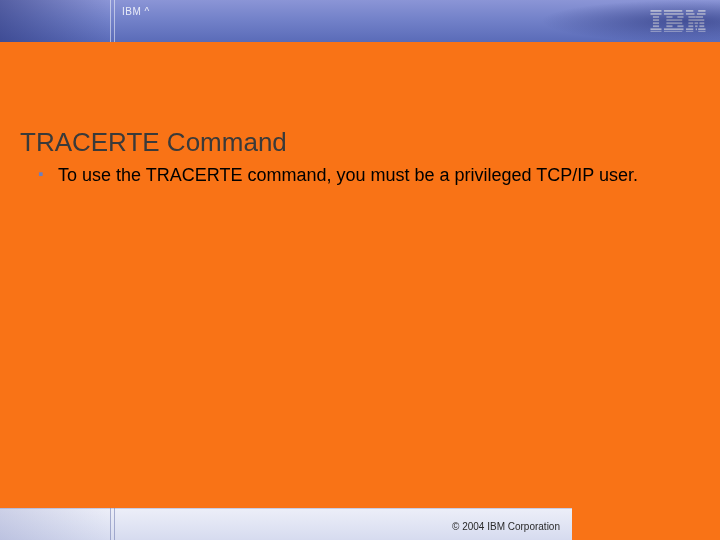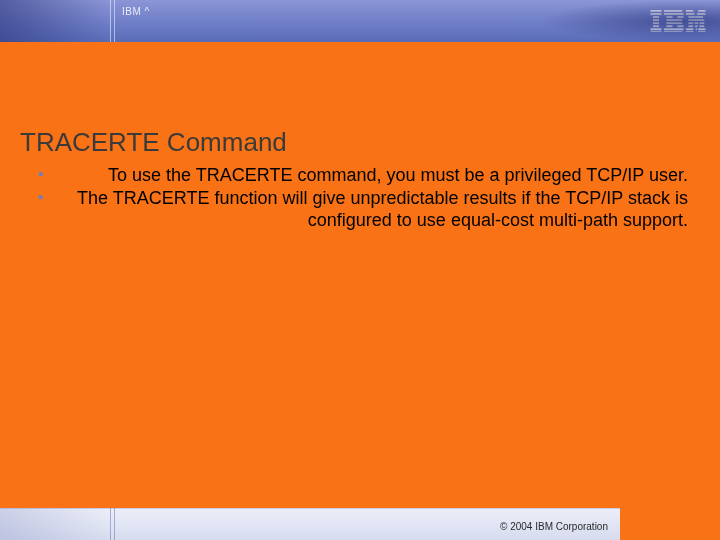--- a/index.html
+++ b/index.html
@@ -11,32 +11,32 @@
   .banner-top::before { content: ""; position: absolute; left: 0; top: 0; width: 120px; height: 42px; background: linear-gradient(to right, rgba(40,50,120,0.55), rgba(40,50,120,0) 90%); }
   .banner-top::after { content: ""; position: absolute; right: 0; top: 0; width: 180px; height: 42px; background: radial-gradient(ellipse at 80% 50%, rgba(30,40,110,0.55), rgba(30,40,110,0) 70%); }
   .vbar1, .vbar2 { position: absolute; top: 0; width: 1px; background: rgba(255,255,255,0.5); }
   .vbar1 { left: 110px; height: 42px; }
   .vbar2 { left: 114px; height: 42px; }
   .banner-label { position: absolute; left: 122px; top: 6px; font-size: 10px; color: #e9ecf8; letter-spacing: 0.5px; }
   .ibm-logo { position: absolute; right: 14px; top: 10px; width: 56px; height: 22px; }
   .ibm-logo .bar { fill: #e8eaf5; }
 
   
-  .banner-bottom { position: absolute; bottom: 0; left: 0; width: 620px; height: 32px; background: linear-gradient(to bottom, #eceef8 0%, #dfe3f3 60%, #d6dbef 100%); border-top: 1px solid #c8cce4; }
+  .banner-bottom { position: absolute; bottom: 0; left: 0; width: 572px; height: 32px; background: linear-gradient(to bottom, #eceef8 0%, #dfe3f3 60%, #d6dbef 100%); border-top: 1px solid #c8cce4; }
   .banner-bottom::before { content: ""; position: absolute; left: 0; bottom: 0; width: 120px; height: 32px; background: linear-gradient(to right, rgba(110,120,180,0.25), rgba(110,120,180,0) 90%); }
   .vbar-b1, .vbar-b2 { position: absolute; bottom: 0; width: 1px; background: rgba(120,130,180,0.6); }
   .vbar-b1 { left: 110px; height: 32px; }
   .vbar-b2 { left: 114px; height: 32px; }
   .copyright { position: absolute; right: 12px; bottom: 8px; font-size: 10px; color: #2a2a2a; }
 
   
   .title { position: absolute; left: 20px; top: 92px; font-size: 26px; color: #3a3a3a; font-weight: 400; line-height: 1.15; margin-top: 36px; }
   .body { position: absolute; left: 38px; top: 164px; width: 650px; font-size: 18px; color: #000; line-height: 1.25; }
   .body ul { list-style: none; }
-  .body li { position: relative; padding-left: 20px; margin-bottom: 0; text-align: right; }
+  .body li { position: relative; padding-left: 20px; margin-bottom: 0; }
   .body li::before { content: "▪"; position: absolute; left: 0; top: 1px; color: #6b7fc2; font-size: 15px; }
 </style>
 </head>
 <body>
 <div class="slide">
 
   <div class="banner-top">
     <span class="vbar1"></span>
     <span class="vbar2"></span>
     <span class="banner-label">IBM ^</span>
@@ -82,21 +82,20 @@
     </svg>
   </div>
 
   <h1 class="title">
     <span>TRACERTE Command</span><br>
   </h1>
 
   <div class="body">
     <ul>
       <li><span>To use the TRACERTE command, you must be a privileged TCP/IP user.</span></li>
-      <li><span>The TRACERTE function will give unpredictable results if the TCP/IP stack is configured to use equal-cost multi-path support.</span></li>
     </ul>
   </div>
 
   <div class="banner-bottom">
     <span class="vbar-b1"></span>
     <span class="vbar-b2"></span>
     <span class="copyright">© 2004 IBM Corporation</span>
   </div>
 
 </div>

